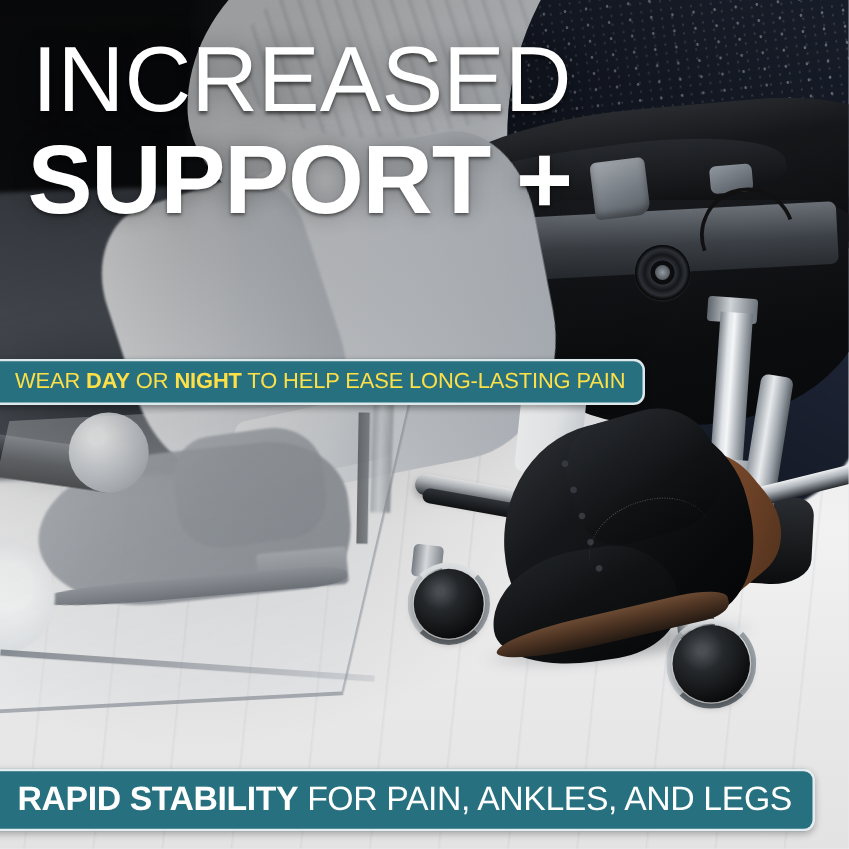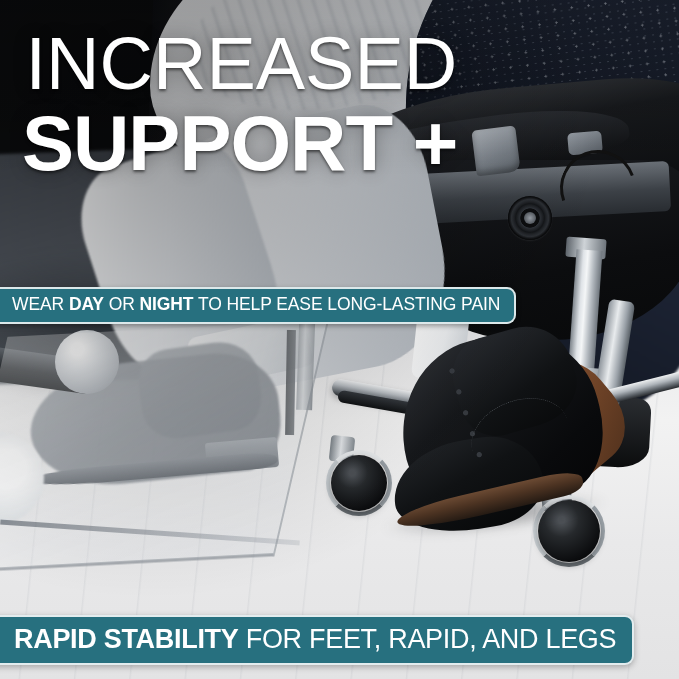--- a/index.html
+++ b/index.html
@@ -584,21 +584,21 @@
     top: 287px;
     z-index: 6;
     background: #27707f;
     border: 2px solid rgba(236,242,244,.92);
     border-left: none;
     border-radius: 0 9px 9px 0;
     padding: 7px 14px 8px 22px;
     box-shadow: 0 2px 5px rgba(0,0,0,.35);
   }
   .sub-bar-text {
-    color: #ffffff;
+    color: #fde047;
     font-size: 17.5px;
     font-weight: 400;
     letter-spacing: -0.1px;
     white-space: nowrap;
     line-height: 1;
   }
   .sub-bar-text b { font-weight: 700; }
 
   .bottom-bar {
     position: absolute;
@@ -709,16 +709,16 @@
   <div class="headlines">
     <div class="hl hl-1">INCREASED</div>
     <div class="hl hl-2">SUPPORT +</div>
   </div>
 
   <div class="sub-bar">
     <div class="sub-bar-text"><span>WEAR </span><b>DAY</b><span> OR </span><b>NIGHT</b><span> TO HELP EASE LONG-LASTING PAIN</span></div>
   </div>
 
   <div class="bottom-bar">
-    <div class="bottom-bar-text"><b>RAPID STABILITY</b><span> FOR FEET, RAPID, AND LEGS</span></div>
+    <div class="bottom-bar-text"><b>RAPID STABILITY</b><span> FOR PAIN, ANKLES, AND LEGS</span></div>
   </div>
 
 </div>
 
 </body></html>

